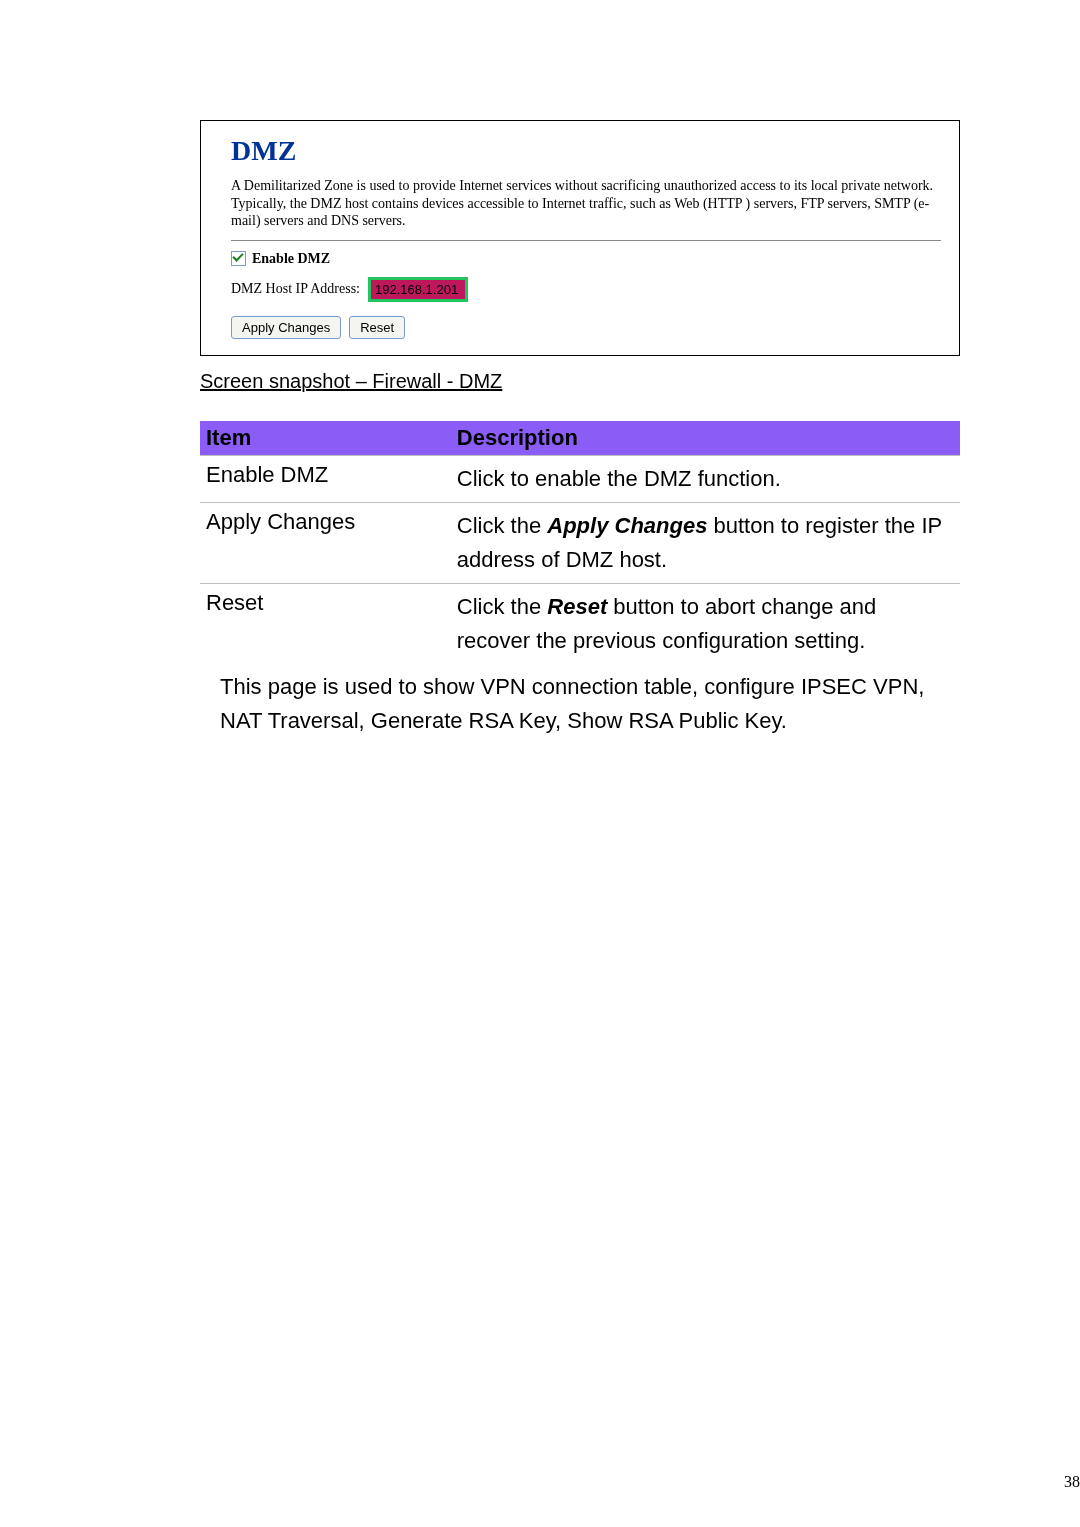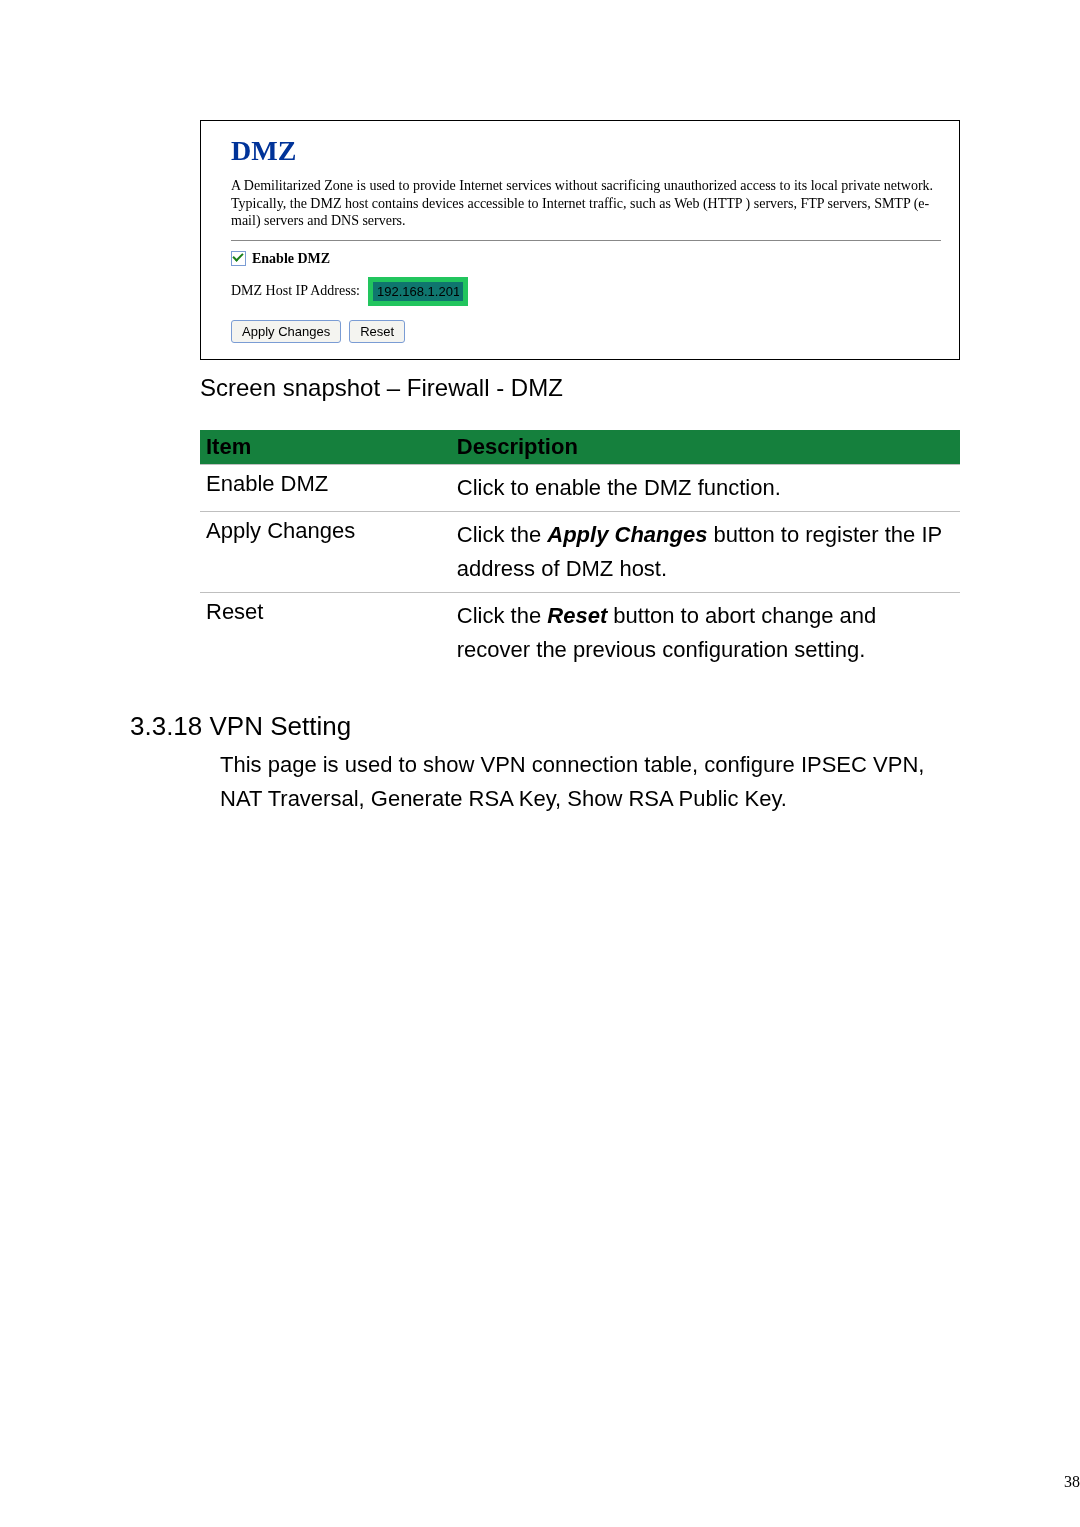--- a/index.html
+++ b/index.html
@@ -74,55 +74,56 @@
     align-items: center;
     gap: 8px;
     margin-bottom: 14px;
   }
   .addr-label {
     font-family: "Times New Roman", serif;
     font-size: 14px;
     font-weight: normal;
   }
   .addr-input {
-    border: 5px solid #22c55e;
+    border: 3px solid #22c55e;
     font-family: Arial, sans-serif;
     font-size: 13px;
     padding: 2px 4px;
     width: 100px;
-    background: #0f766e;
+    background: #be185d;
   }
   .btn-row {
     display: flex;
     gap: 8px;
   }
   .btn {
     border: 1px solid #7a9cd4;
     background: #f4f4f0;
     font-family: Arial, sans-serif;
     font-size: 13px;
     padding: 3px 10px;
     border-radius: 3px;
     cursor: pointer;
   }
   .caption {
     margin-left: 100px;
     margin-top: 14px;
-    font-size: 24px;
+    font-size: 20px;
+    text-decoration: underline;
     font-family: Arial, sans-serif;
   }
   .table {
     margin-left: 100px;
     margin-right: 20px;
     margin-top: 28px;
     width: calc(100% - 120px);
     border-collapse: collapse;
   }
   .table-header-row {
-    background: #15803d;
+    background: #8b5cf6;
   }
   .table th {
     text-align: left;
     font-size: 22px;
     font-weight: bold;
     padding: 4px 6px;
   }
   .table th.col-item { width: 33%; }
   .table td {
     font-size: 22px;
@@ -207,22 +208,17 @@
 
     <tr class="row-divider">
       <td>Reset</td>
       <td class="multi-desc">
         <span>Click the </span><span class="bi">Reset</span><span> button to abort change and recover the previous configuration setting.</span>
       </td>
     </tr>
   </tbody>
     </table>
 
-  <div class="section-heading">
-    <span>3.3.18</span>
-    <span> </span>
-    <span>VPN Setting</span>
-  </div>
   <div class="section-body">This page is used to show VPN connection table, configure IPSEC VPN, NAT Traversal, Generate RSA Key, Show RSA Public Key.</div>
 
 </div>
 
 <div class="page-num">38</div>
 
 </body></html>

